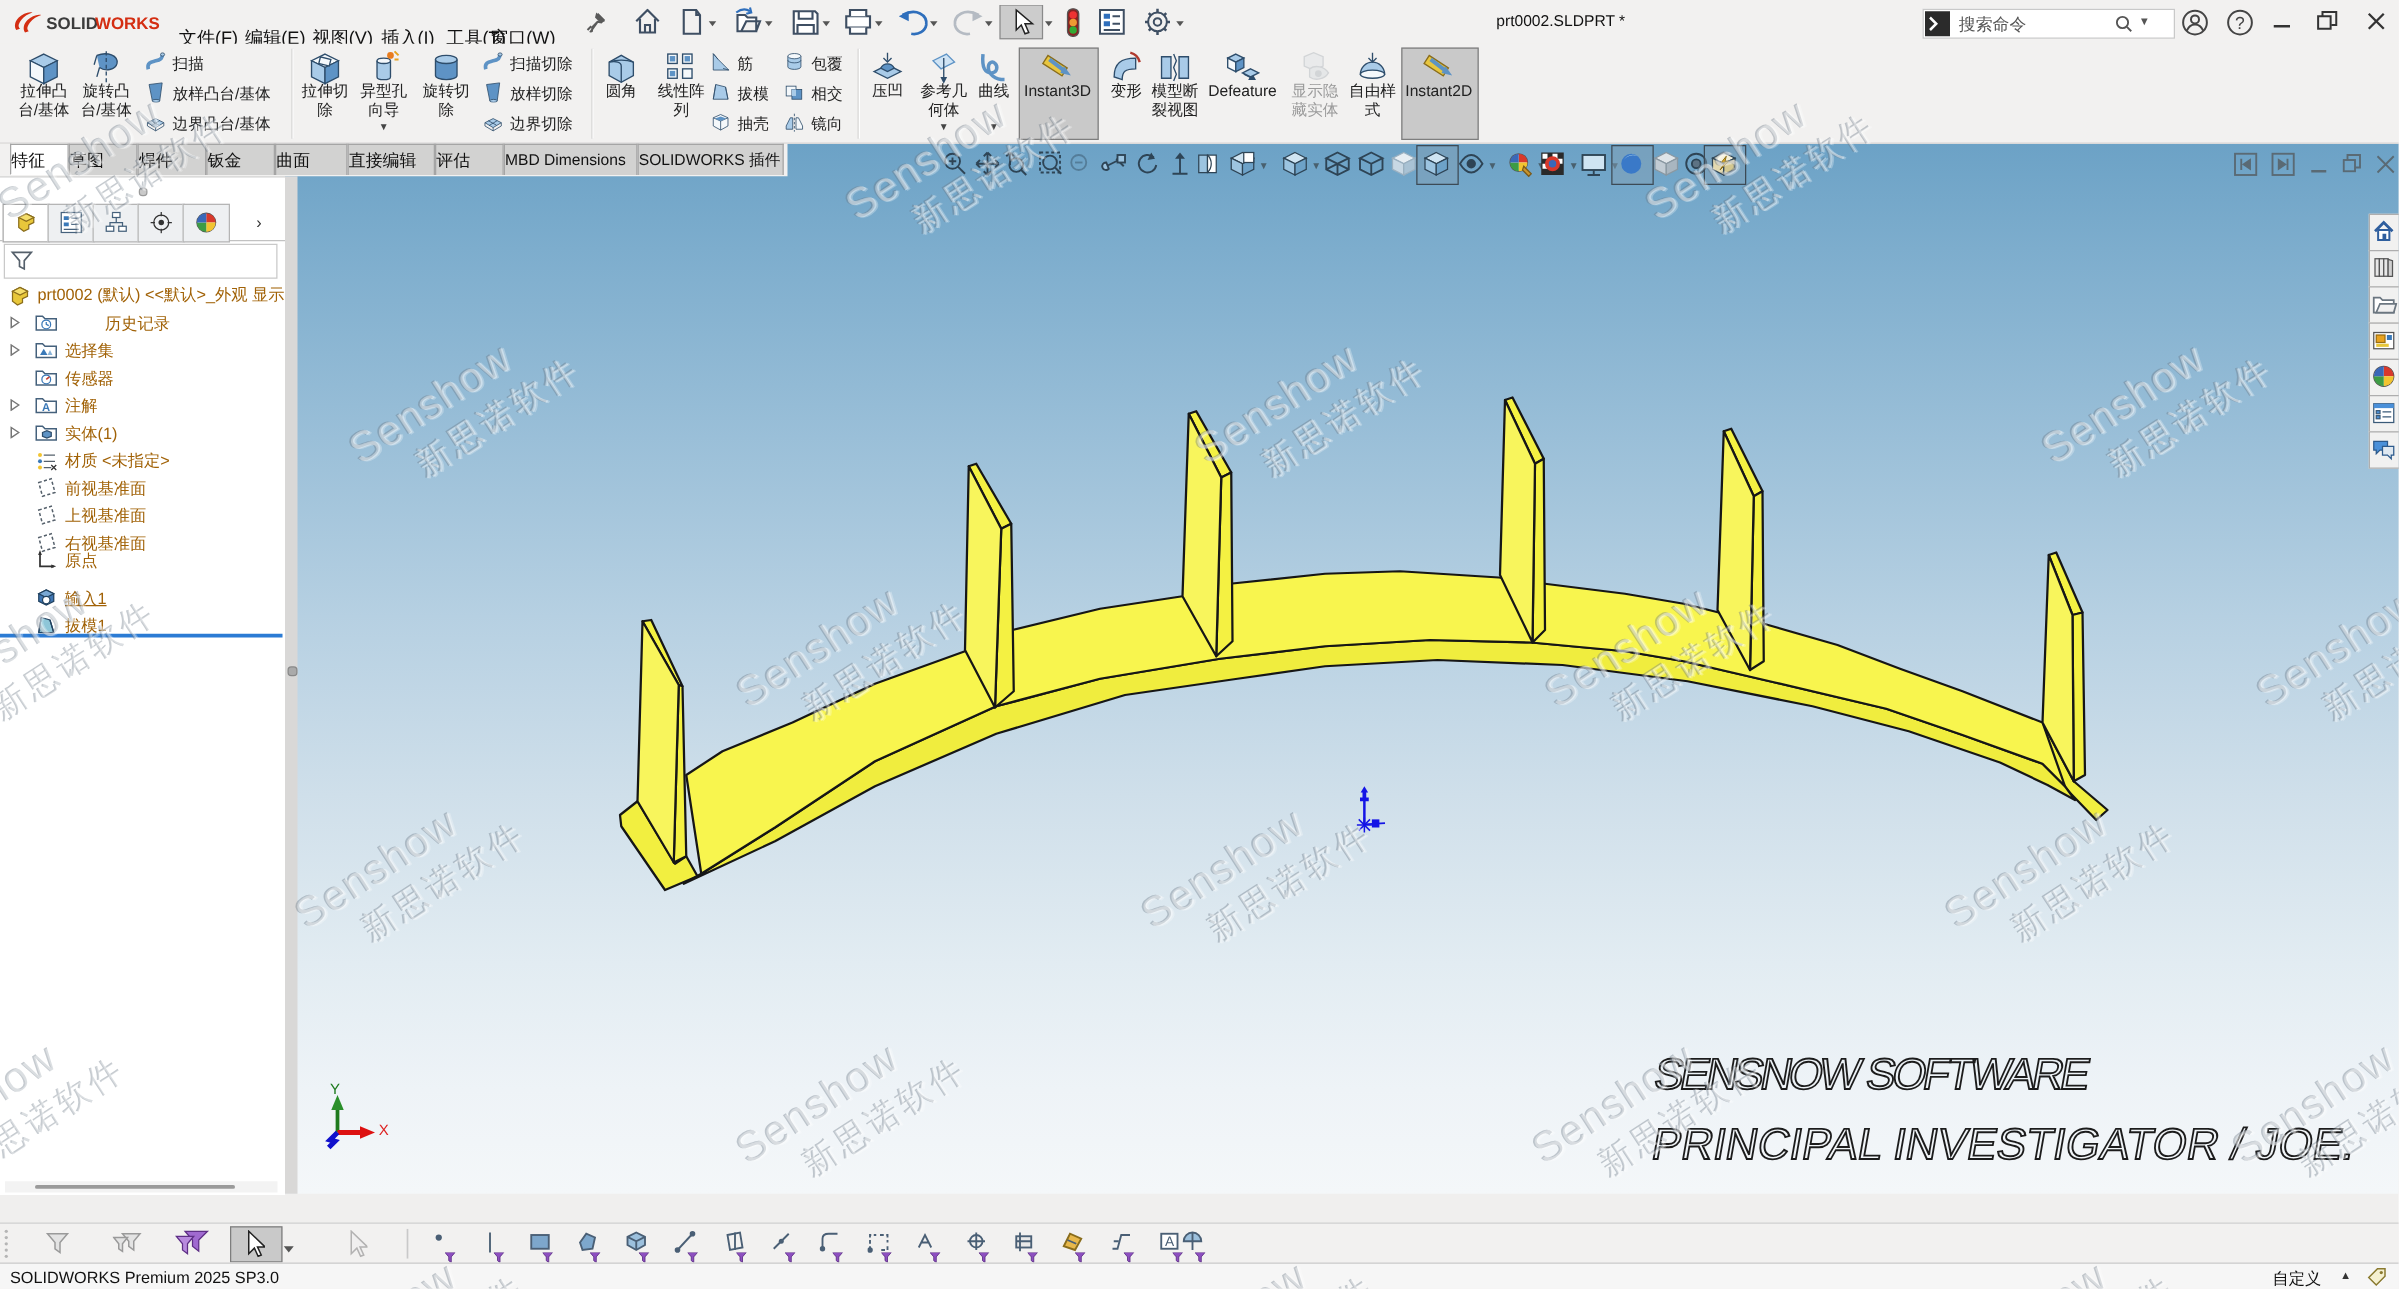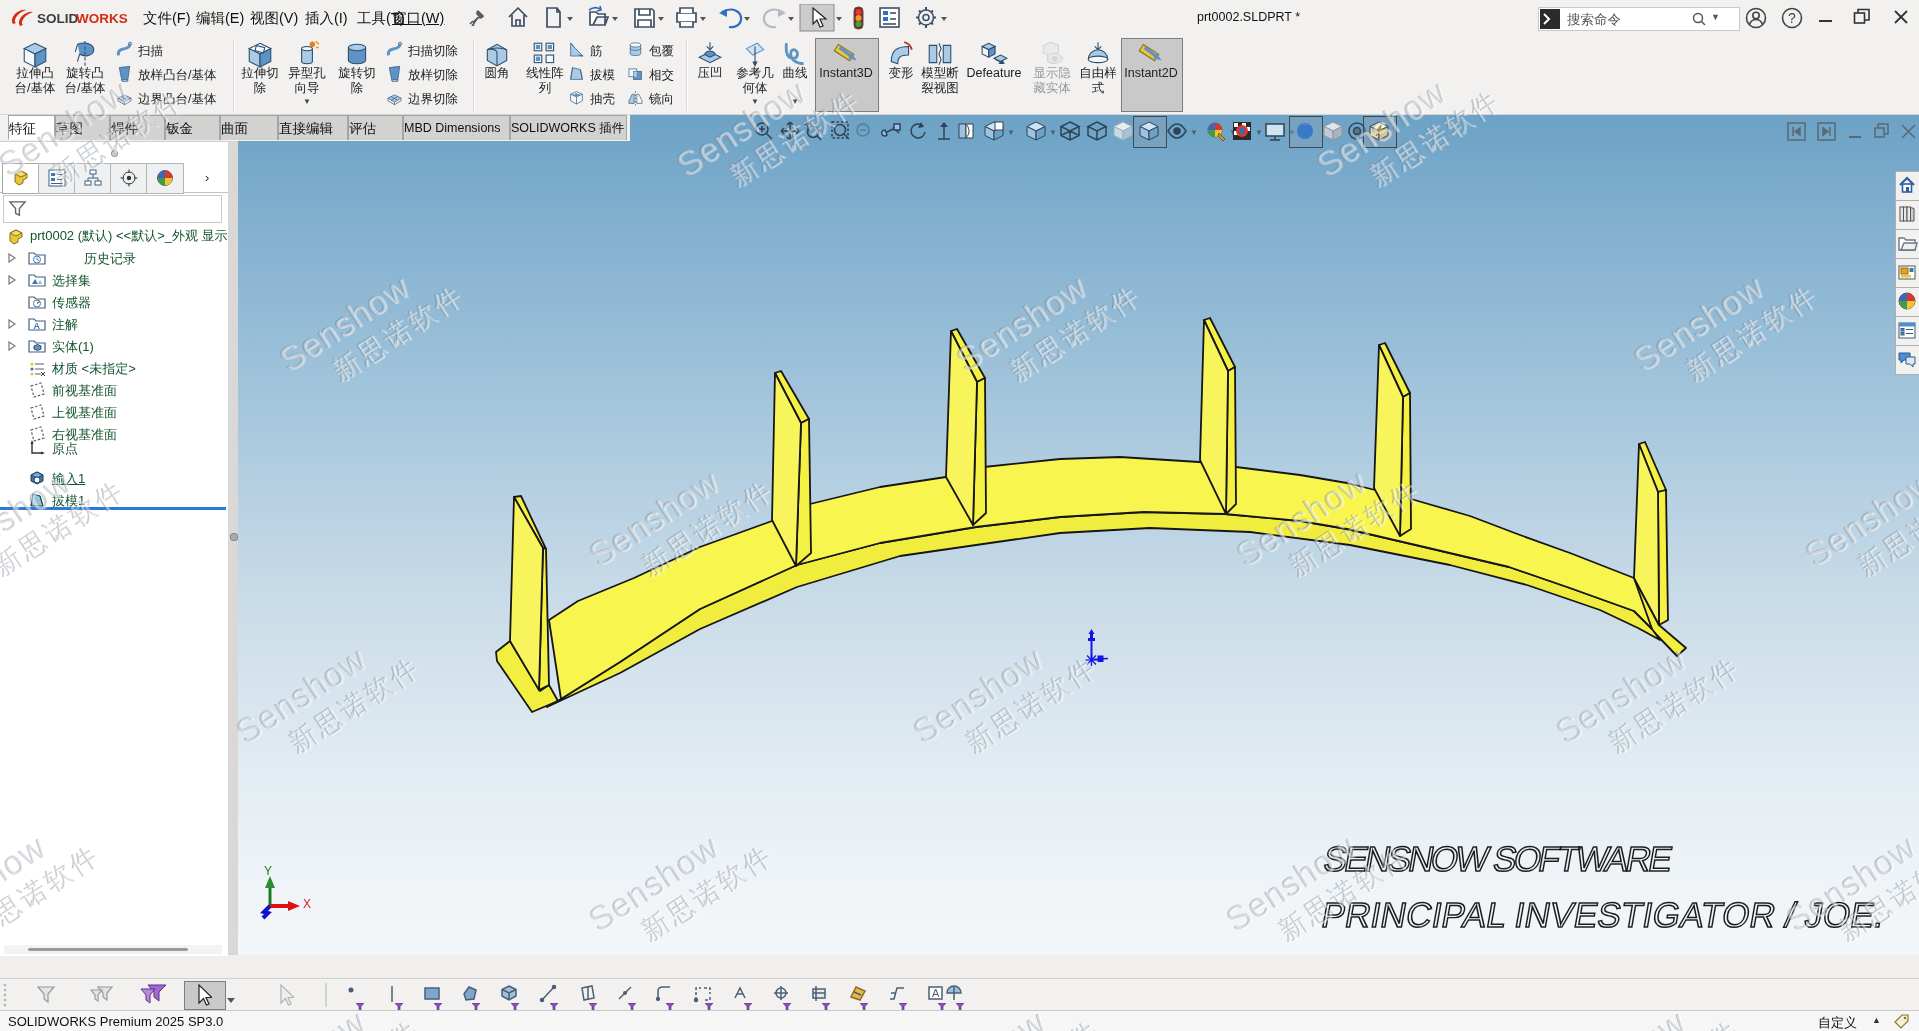--- a/index.html
+++ b/index.html
@@ -2,33 +2,33 @@
 <html><head>
 <meta charset="utf-8">
 <style>
 html,body{margin:0;padding:0;width:1919px;height:1031px;overflow:hidden;font-family:"Liberation Sans",sans-serif;}
 .abs{position:absolute;}
 #app{position:relative;width:1919px;height:1031px;background:#f0efee;}
 
 #viewport{left:228px;top:115px;width:1691px;height:840px;background:linear-gradient(to bottom,#6ca2c6 0%,#7dadcd 10%,#9abfd8 28%,#b6d0e2 45%,#cfdfea 62%,#e2ecf2 78%,#eef3f7 90%,#f4f7f9 100%);}
 
 #titlebar{left:0;top:0;width:1919px;height:35px;background:#f2f1f0;}
-.menu{font-size:14.5px;color:#111;}
+.menu{font-size:14.5px;color:#111;margin-top:12px;}
 
 #ribbon{left:0;top:35px;width:1919px;height:80px;background:#f2f1f0;}
 .rlbl{font-size:12.5px;color:#222;text-align:center;line-height:15px;}
 .rsmall{font-size:12.5px;color:#222;}
 .rsep{position:absolute;top:4px;width:1px;height:72px;background:#d8d7d6;border-right:1px solid #fff;}
 .pressed{background:#c9c9c9;border:1px solid #7e7e7e;}
 
 #tabsrow{left:0;top:115px;width:630px;height:26px;background:#f2f1f0;}
 .ctab{position:absolute;top:0;height:25px;background:#d2d2d1;border:1px solid #a5a5a5;border-bottom:none;font-size:13.5px;color:#111;line-height:25px;box-sizing:border-box;white-space:nowrap;}
 
 #leftpanel{left:0;top:141px;width:228px;height:814px;background:#ffffff;border-top:1px solid #cfcfcf;}
-.titem{position:absolute;left:0;width:228px;height:22px;font-size:13px;color:#14532d;}
+.titem{position:absolute;left:0;width:228px;height:22px;font-size:13px;color:#a16207;}
 .titem span{position:absolute;top:3px;}
 
 #bottomtabs{left:0;top:955px;width:1919px;height:23px;background:#f0efee;border-top:1px solid #b5b5b5;}
 #bottombar{left:0;top:978px;width:1919px;height:32px;background:#f2f1f0;border-top:1px solid #d0d0d0;}
 #statusbar{left:0;top:1010px;width:1919px;height:21px;background:#f6f6f6;border-top:1px solid #c9c9c9;font-size:13px;color:#111;}
 
 .wm{position:absolute;transform:rotate(-33deg);color:rgba(255,255,255,0.38);text-shadow:-1px -1px 0 rgba(104,118,132,0.38),1px 1px 0 rgba(255,255,255,0.28);pointer-events:none;white-space:nowrap;}
 .wm .l1{font-size:34px;letter-spacing:1px;}
 .wm .l2{font-size:27px;margin-left:38px;letter-spacing:3px;}
 </style>

